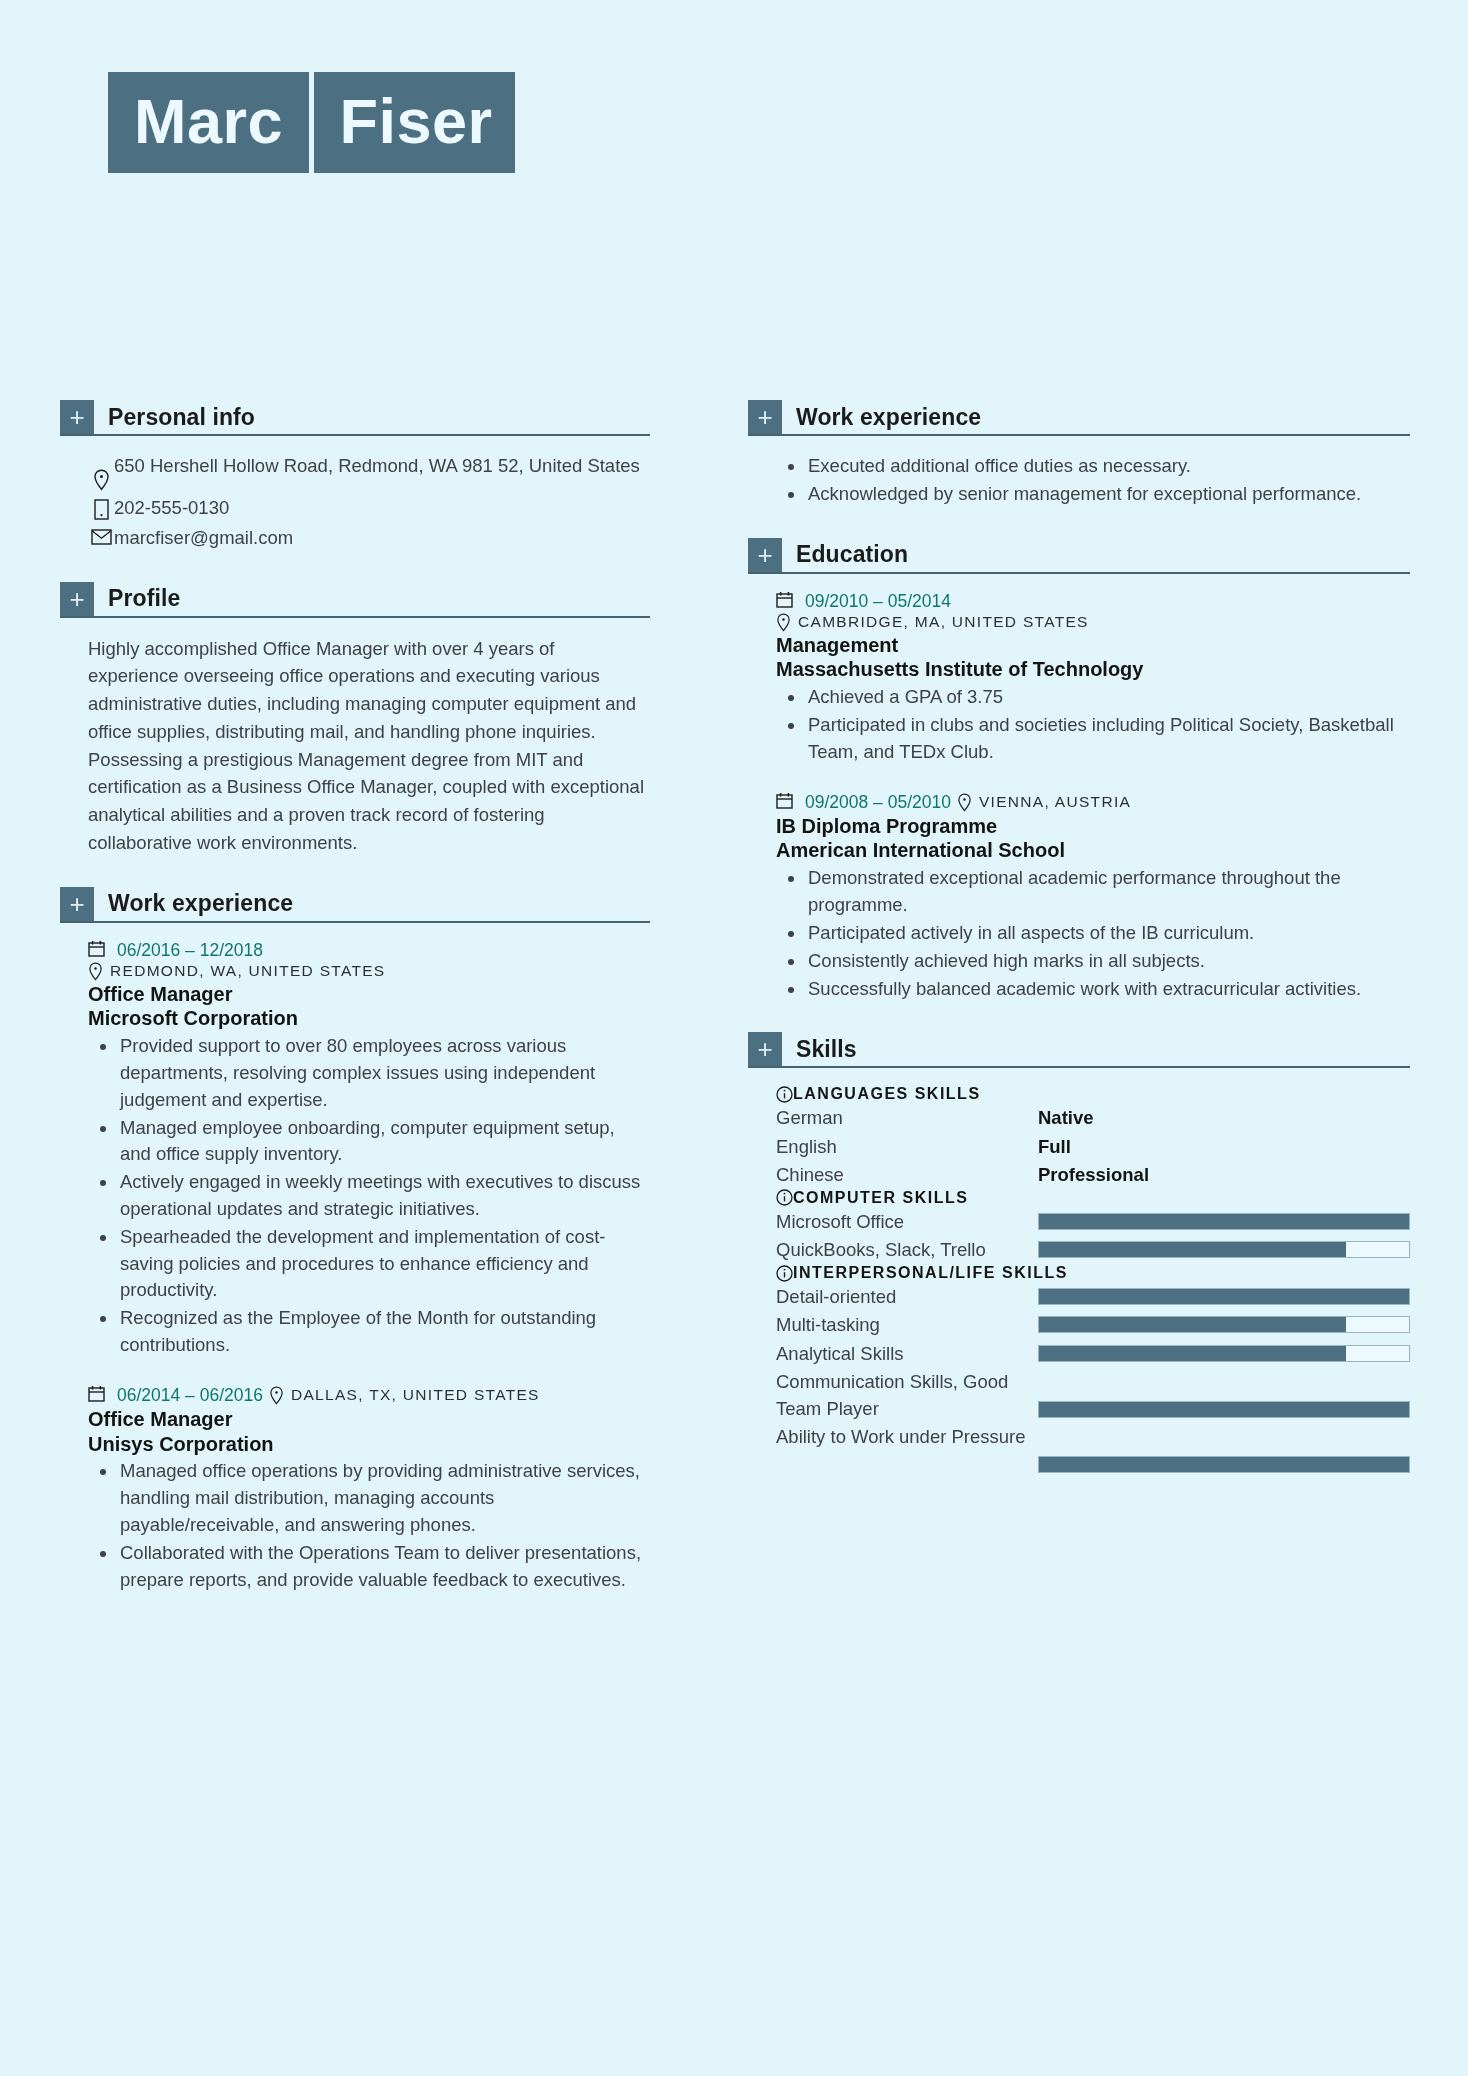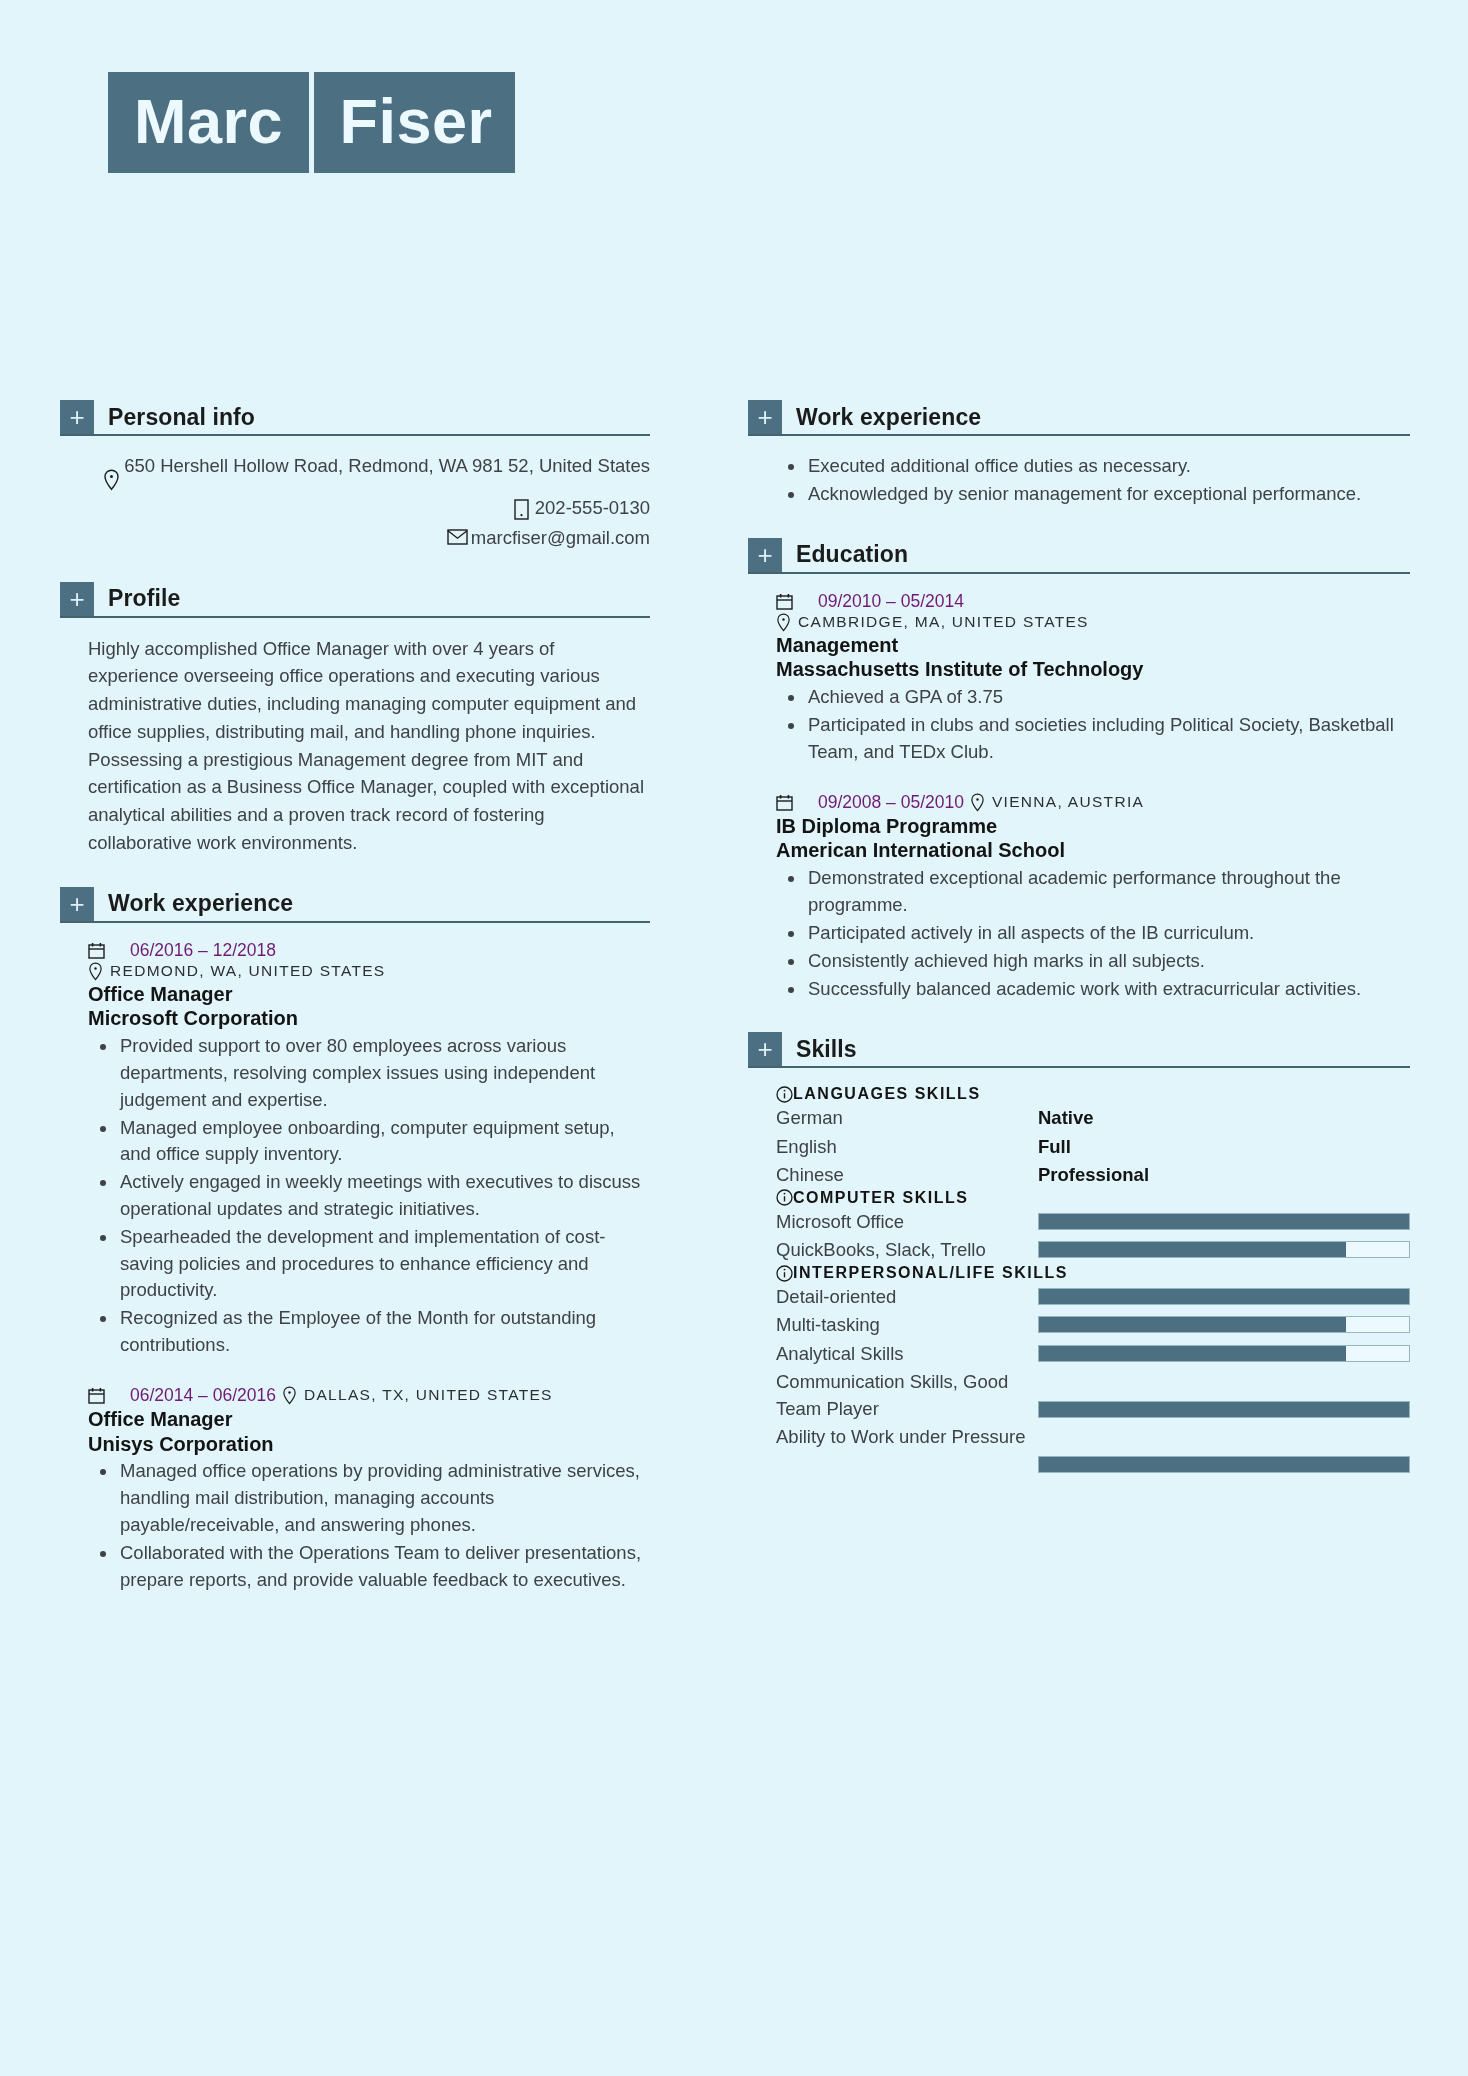--- a/index.html
+++ b/index.html
@@ -78,21 +78,20 @@
     align-self: center;
     letter-spacing: 0.1px;
   }
 
   
   .contact { padding-left: 28px; }
   .contact-row {
     display: flex;
     align-items: flex-start;
     margin-bottom: 4px;
-    justify-content: flex-end;
   }
   .contact-ico {
     width: 26px;
     flex: 0 0 26px;
     display: flex;
     justify-content: center;
     padding-top: 4px;
   }
   .contact-ico.addr { padding-top: 16px; }
   .contact-txt {
@@ -114,24 +113,24 @@
   .entry:last-child { margin-bottom: 0; }
   .meta-line {
     display: flex;
     align-items: center;
     flex-wrap: wrap;
     gap: 6px;
     margin-bottom: 1px;
   }
   .meta-date {
     display: flex;
-    align-items: center;
-    gap: 25px;
+    align-items: flex-start;
+    gap: 12px;
     font-size: 17.5px;
-    color: #701a75;
+    color: #0f766e;
   }
   .meta-loc {
     display: flex;
     align-items: flex-start;
     gap: 7px;
     font-size: 15.5px;
     letter-spacing: 1.3px;
     color: #2b2f33;
   }
   .entry-title {

